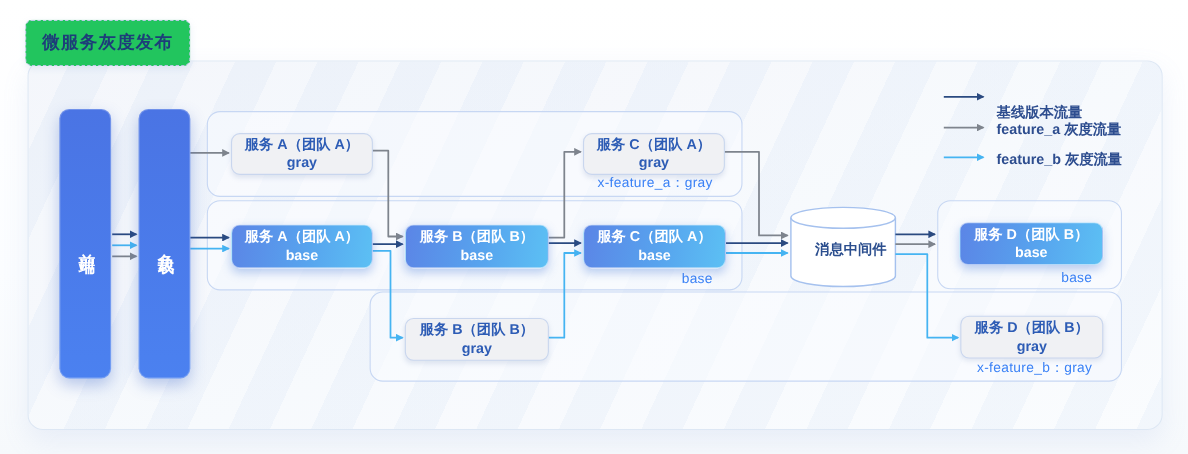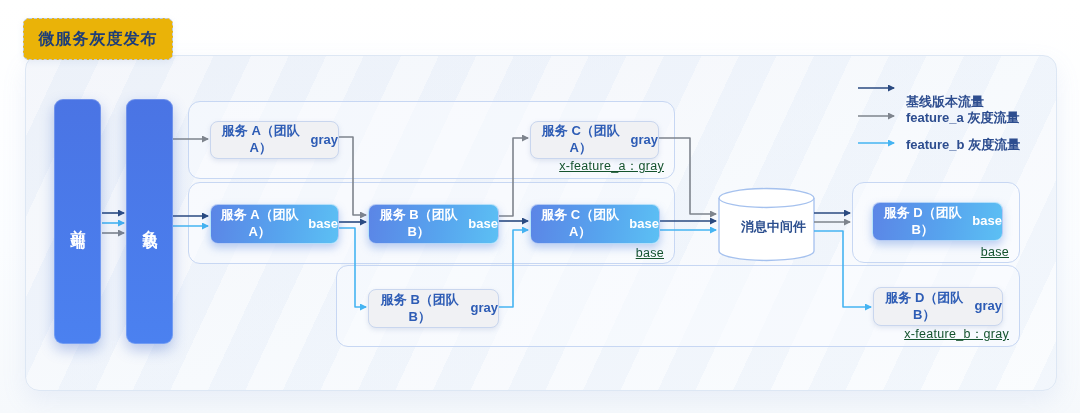--- a/index.html
+++ b/index.html
@@ -12,40 +12,40 @@
   .panel{
     position:absolute;left:25px;top:55px;width:1030px;height:334px;
     border-radius:14px;border:1px solid #dde7f4;
     background:
       repeating-linear-gradient(115deg,rgba(255,255,255,.35) 0 34px,rgba(233,240,250,.35) 34px 68px),
       linear-gradient(160deg,#eef2f9 0%,#f3f7fc 55%,#f7fafd 100%);
     box-shadow:0 10px 24px rgba(130,160,210,.12);
   }
   .title-box{
     position:absolute;left:23px;top:18px;width:148px;height:40px;
-    background:#eab308;border:1px dashed #b9c9e4;border-radius:6px;
+    background:#22c55e;border:1px dashed #b9c9e4;border-radius:6px;
     display:flex;align-items:center;justify-content:center;
     font-size:16px;font-weight:bold;color:#1d3d79;letter-spacing:1px;z-index:8;
     box-shadow:0 2px 6px rgba(140,165,210,.15);
   }
   .group{position:absolute;border:1px solid #c7d7f3;border-radius:12px;
     background:rgba(250,252,255,.55);z-index:2;}
-  .group-label{position:absolute;right:10px;bottom:3px;font-size:12.5px;
-    color:#14532d;letter-spacing:.3px;text-decoration:underline;}
+  .group-label{position:absolute;right:26px;bottom:3px;font-size:12.5px;
+    color:#3b82f6;letter-spacing:.3px;}
   .bar{
     position:absolute;top:99px;width:47px;height:245px;border-radius:9px;z-index:6;
     background:linear-gradient(180deg,var(--node-blue,#4a74e4),#4b81f0);
     box-shadow:0 6px 14px rgba(64,104,200,.35), inset 0 0 0 1px rgba(255,255,255,.22);
     display:flex;align-items:center;justify-content:center;
   }
   .bar span{writing-mode:vertical-rl;text-orientation:upright;color:#fff;
     font-size:15px;font-weight:bold;letter-spacing:4px;}
   .svc{
     position:absolute;z-index:6;border-radius:8px;
-    display:flex;flex-direction:row;align-items:center;justify-content:center;
+    display:flex;flex-direction:column;align-items:center;justify-content:center;
     font-size:13px;font-weight:bold;line-height:1.3;text-align:center;
   }
   .svc.base{
     background:linear-gradient(100deg,#5b85e6 0%,#57a4ee 55%,#5cc0f4 100%);
     color:#ffffff;border:1px solid rgba(255,255,255,.55);
     box-shadow:0 4px 9px rgba(70,120,215,.35);
   }
   .svc.gray{
     background:#f0f1f4;color:#2d5cb5;border:1px solid #c9d6ee;
     box-shadow:0 2px 5px rgba(110,135,180,.18);

